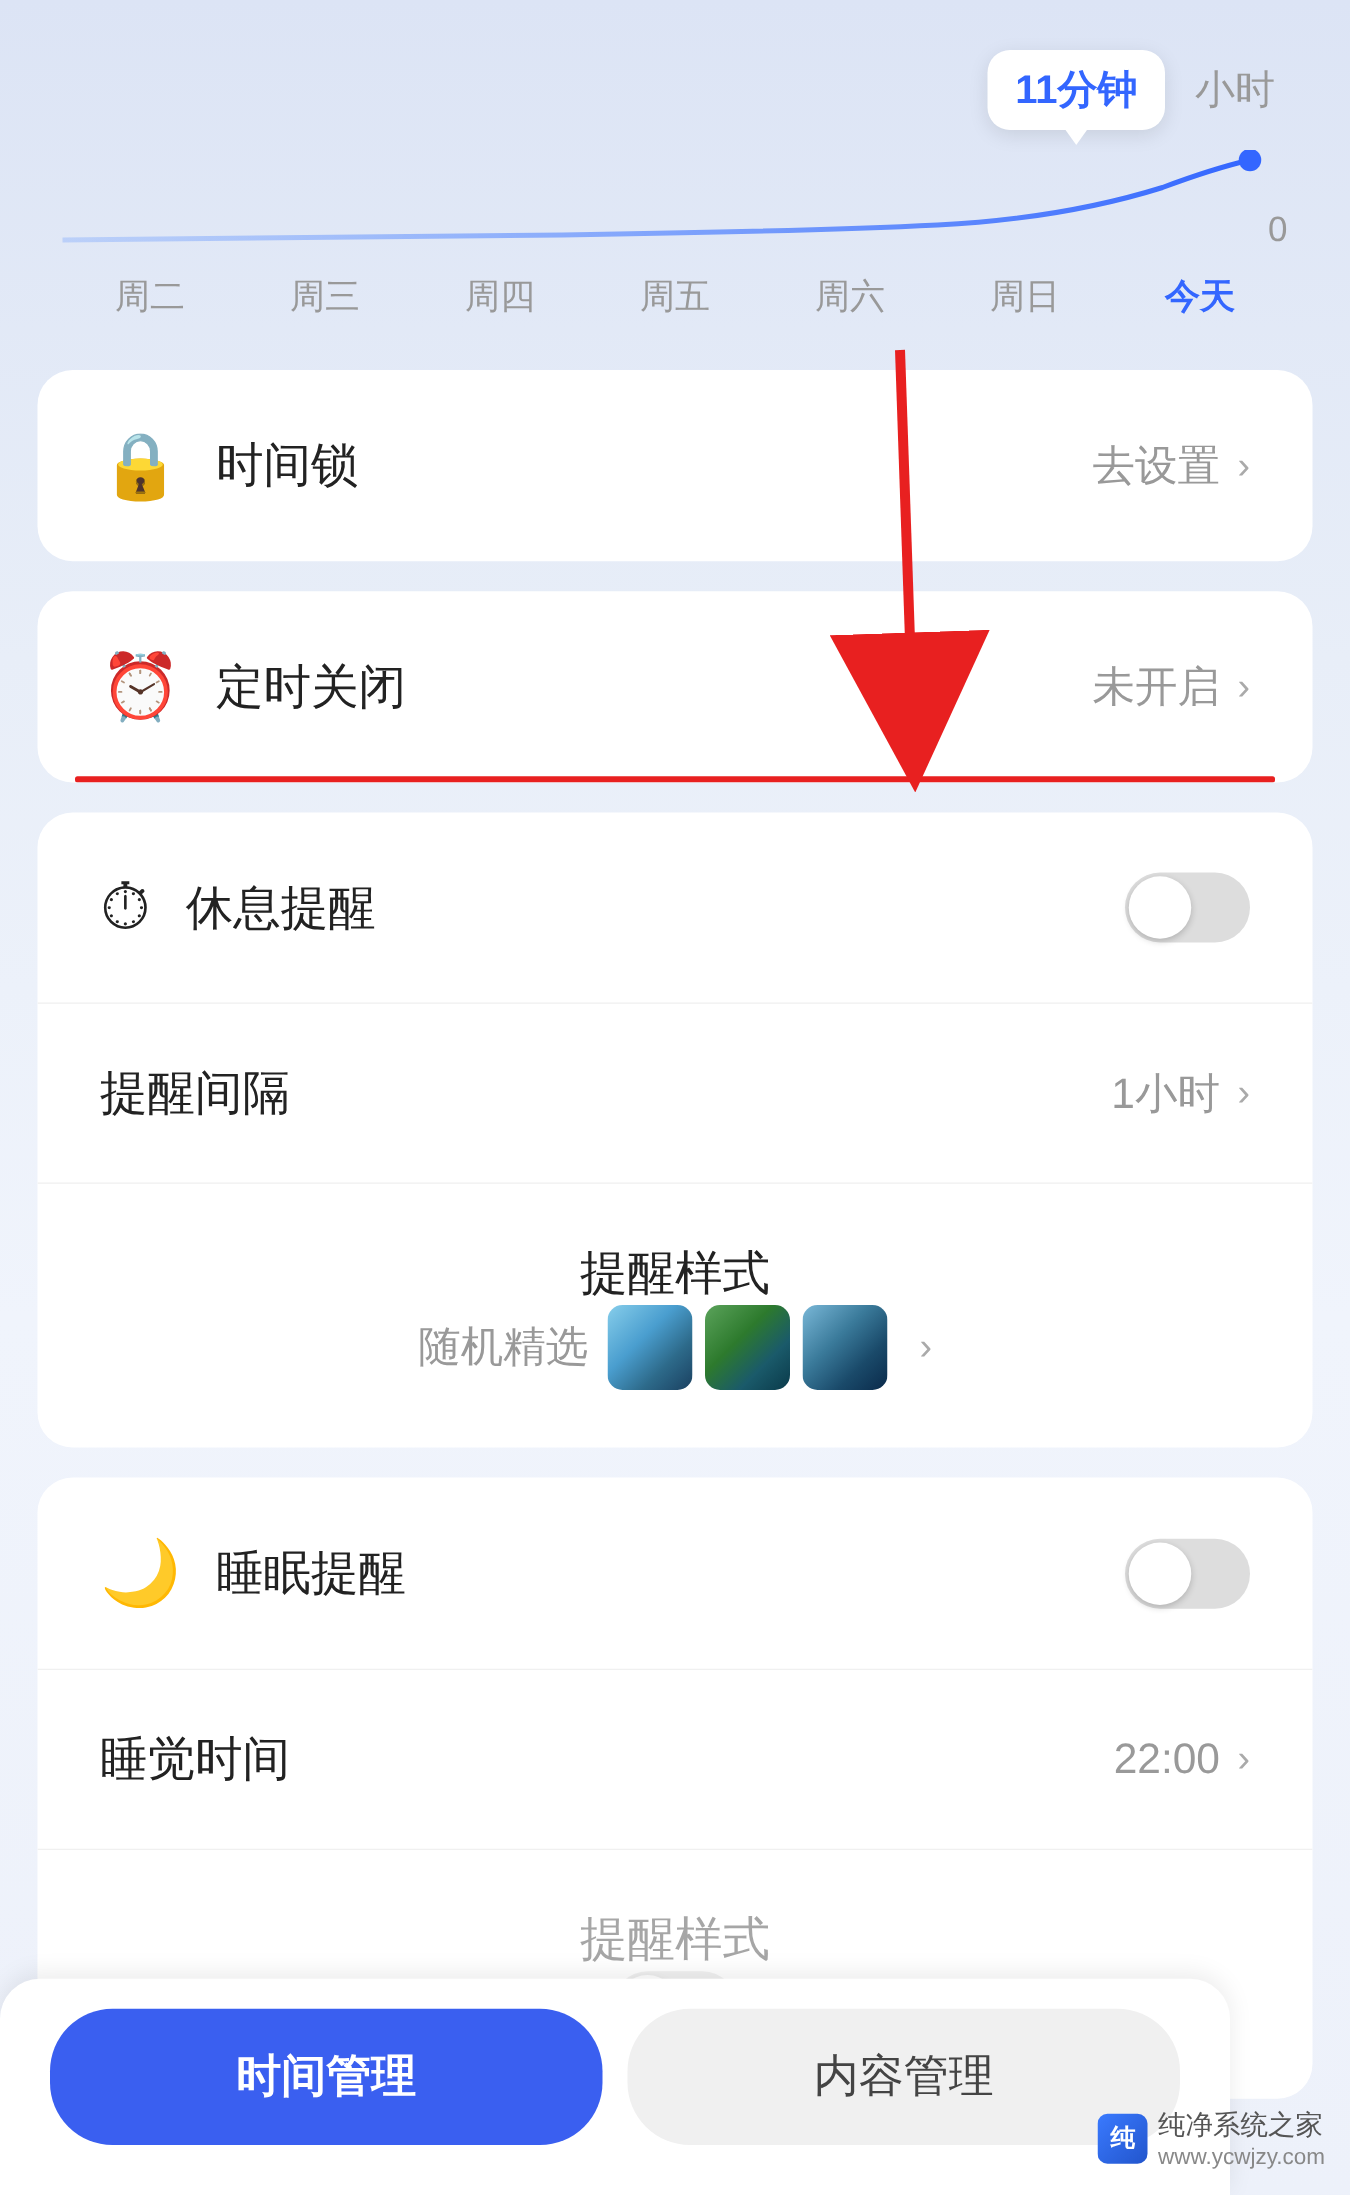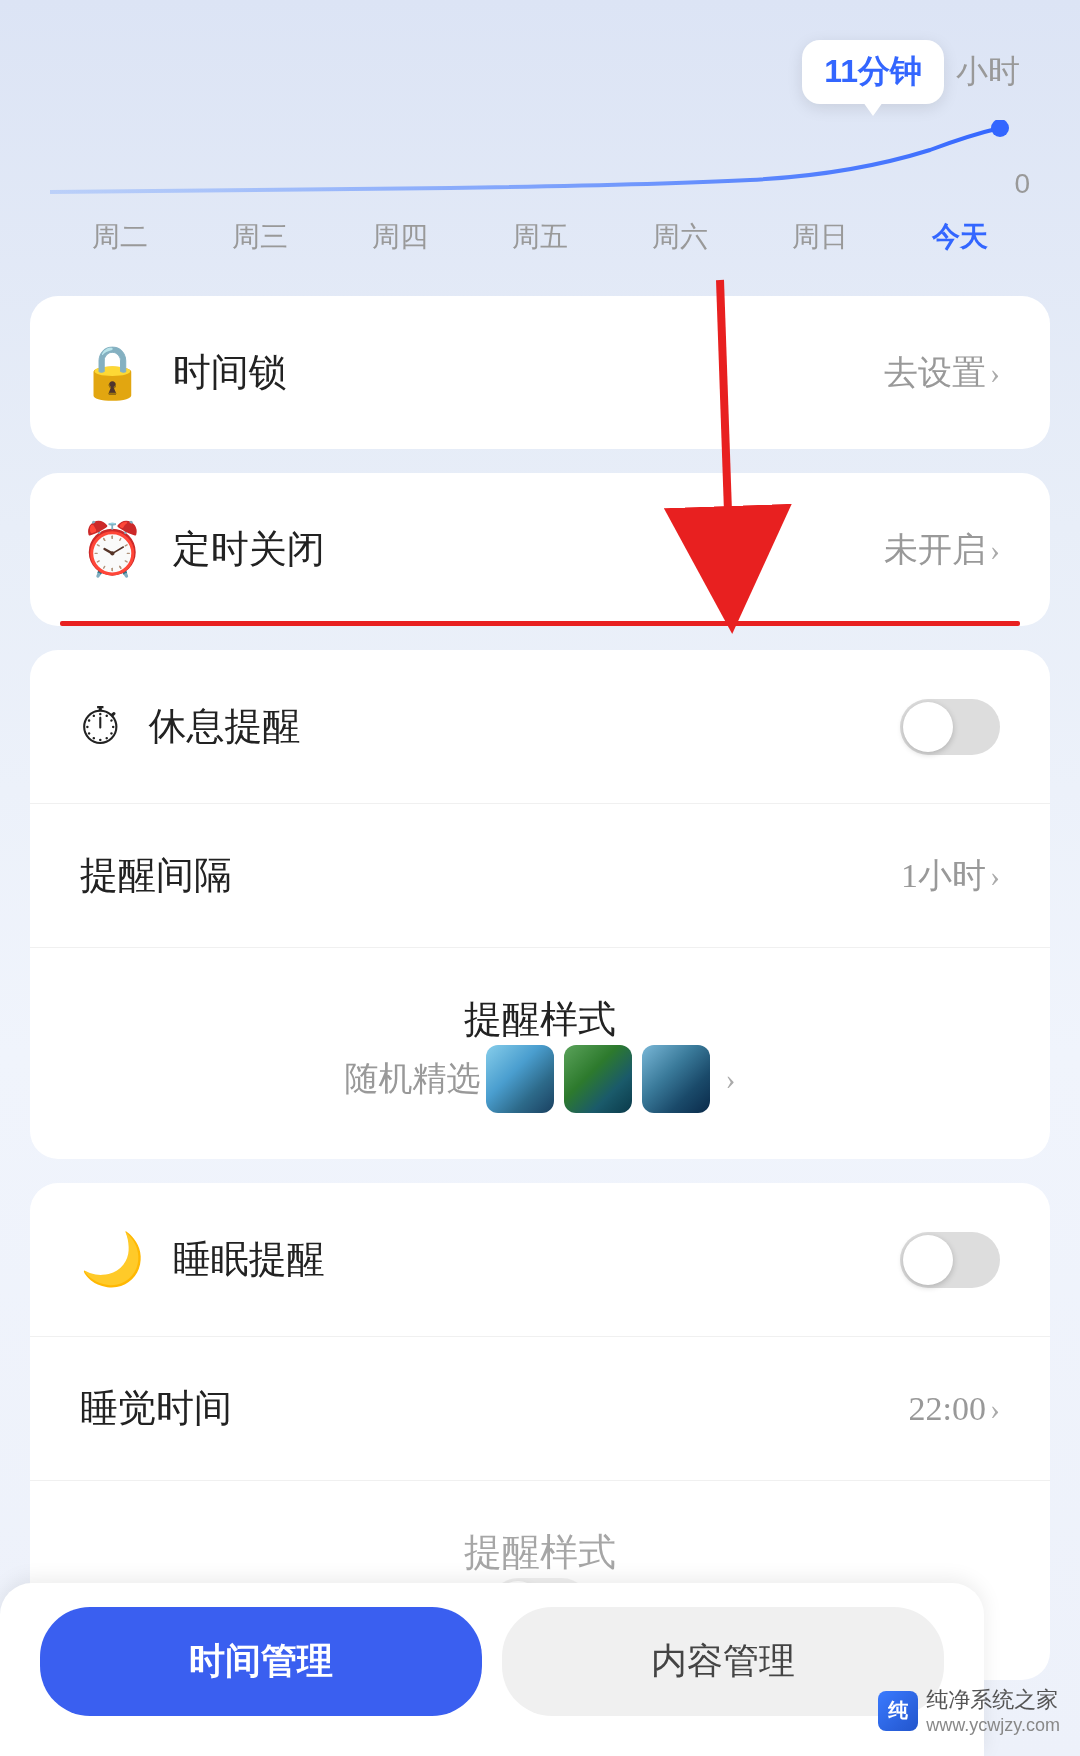--- a/index.html
+++ b/index.html
@@ -16,21 +16,21 @@
     
     .chart-area {
       padding: 40px 50px 0 50px;
       position: relative;
     }
 
     .chart-top {
       display: flex;
       justify-content: flex-end;
       align-items: flex-start;
-      gap: 12px;
+      gap: 24px;
       margin-bottom: 16px;
       padding-right: 10px;
     }
 
     .time-bubble {
       background: white;
       border-radius: 18px;
       padding: 10px 22px;
       font-size: 32px;
       font-weight: 600;
@@ -135,22 +135,21 @@
       color: #222;
       font-weight: 500;
       flex: 1;
     }
 
     .row-value {
       font-size: 34px;
       color: #999;
       display: flex;
       align-items: center;
-      gap: 4px;
-      font-family: Liberation Serif, serif;
+      gap: 14px;
     }
 
     .row-value .chevron {
       font-size: 30px;
       color: #aaa;
     }
 
     
     .toggle {
       width: 100px;

